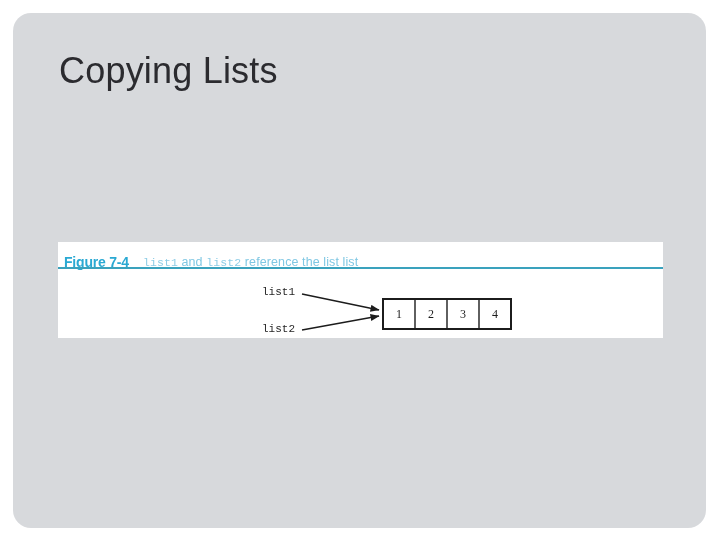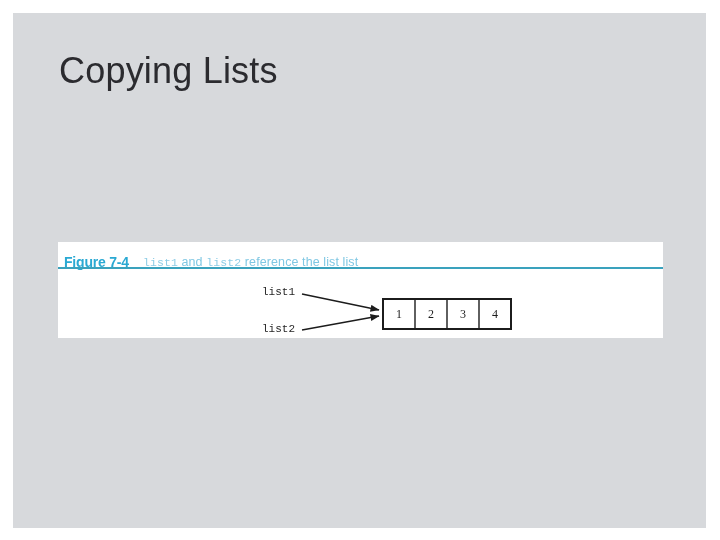--- a/index.html
+++ b/index.html
@@ -15,20 +15,21 @@
   }
 
   
   #slide {
     position: absolute;
     left: 13px;
     top: 13px;
     width: 693px;
     height: 515px;
     background: #d7d9dc;
+    border-radius: 18px;
   }
 
   
   #slide-title {
     position: absolute;
     left: 46px;
     top: 36px;
     font-size: 36px;
     line-height: 44px;
     font-weight: 400;

